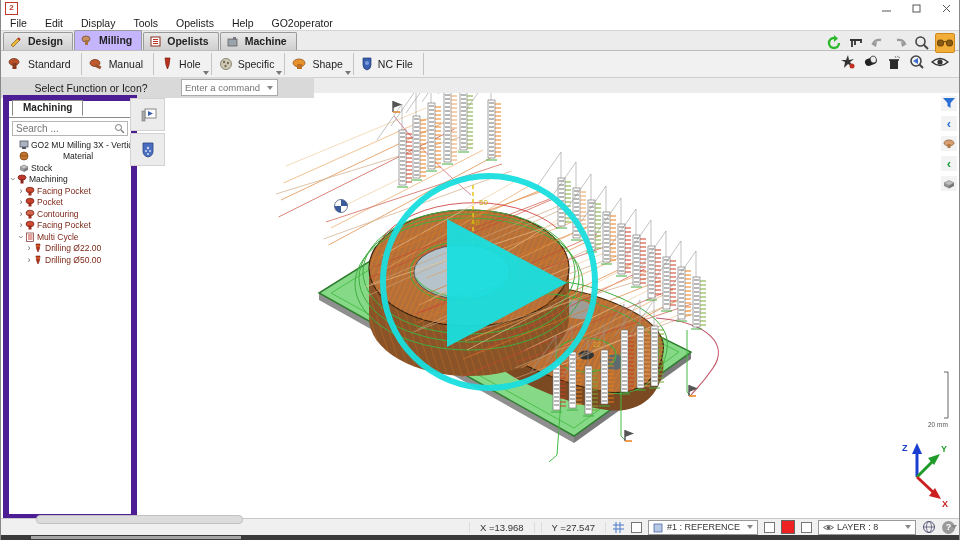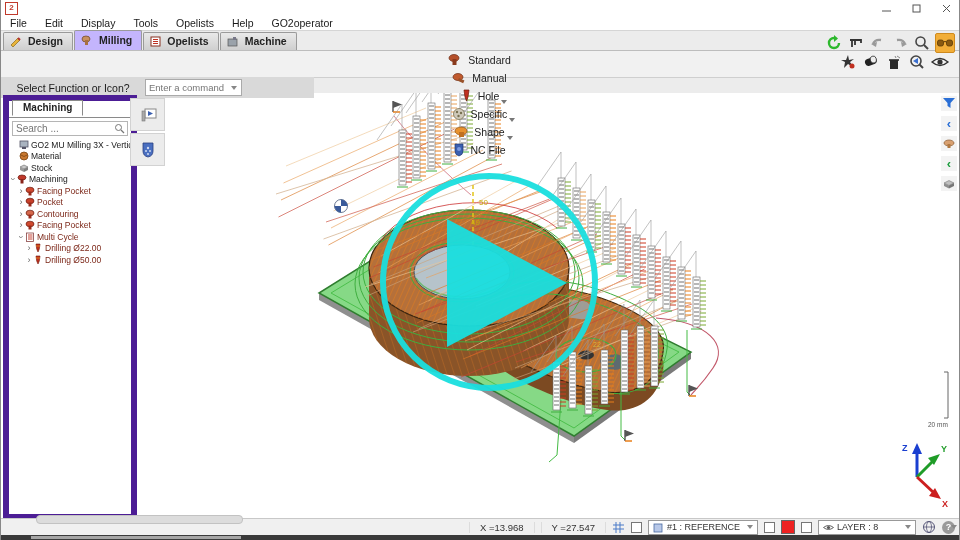--- a/index.html
+++ b/index.html
@@ -18,26 +18,26 @@
   #menubar{left:0;top:16px;width:960px;height:14px;display:flex;align-items:center;background:#fff;}
   .menu-item{padding:0 9px;font-size:10.5px;color:#1a1a1a;}
   
   #ribbon{left:0;top:30px;width:960px;height:62px;background:#ececec;border-top:1px solid #d5d5d5;}
   #tabs-row{position:absolute;left:2px;top:2px;height:17px;display:flex;align-items:flex-end;}
   .rtab{display:flex;align-items:center;gap:4px;padding:1px 9px 2px 6px;margin-right:1px;height:14px;
         background:linear-gradient(#e9e9e9,#cfcfcf);border:1px solid #9a9a9a;border-bottom:none;
         font-size:10.5px;font-weight:bold;color:#222;border-radius:2px 2px 0 0;}
   .rtab.active{background:#c4b5fd;height:16px;align-items:center;}
   #tools-row{position:absolute;left:0;top:19px;width:960px;height:26px;background:#f1f1f1;
-             border-top:1px solid #bdbdbd;border-bottom:1px solid #cfcfcf;display:flex;align-items:center;flex-direction:column;}
+             border-top:1px solid #bdbdbd;border-bottom:1px solid #cfcfcf;display:flex;align-items:center;}
   .rbtn{display:flex;align-items:center;gap:5px;padding:2px 10px 2px 7px;height:20px;font-size:10.5px;color:#222;position:relative;}
   .rsep{width:1px;height:22px;background:#c4c4c4;}
   .ddmark{position:absolute;right:2px;bottom:1px;width:0;height:0;border-left:3px solid transparent;border-right:3px solid transparent;border-top:4px solid #777;}
   #cmd-row{position:absolute;left:0;top:46px;width:313px;height:21px;background:#d9d9d9;display:flex;align-items:center;}
-  #cmd-label{width:144px;text-align:center;font-size:10.5px;color:#1a1a1a;}
+  #cmd-label{width:180px;text-align:center;font-size:10.5px;color:#1a1a1a;}
   #cmd-combo{width:95px;height:15px;background:#fff;border:1px solid #aaa;display:flex;align-items:center;position:relative;}
   #cmd-combo input{border:none;outline:none;width:80px;font-size:9.5px;color:#999;padding:0 3px;font-family:inherit;background:transparent;}
   .combo-arrow{position:absolute;right:4px;top:6px;width:0;height:0;border-left:3.5px solid transparent;border-right:3.5px solid transparent;border-top:4px solid #888;}
   
   #icons-row1{position:absolute;right:6px;top:2px;display:flex;gap:4px;align-items:center;}
   #icons-row2{position:absolute;right:12px;top:22px;display:flex;gap:5px;align-items:center;}
   .tico{width:18px;height:18px;display:flex;align-items:center;justify-content:center;}
   .tico.hl{background:#f2ae38;border:1px solid #cf8a1d;border-radius:2px;}
   
   #left-panel{left:2px;top:95px;width:122px;height:413px;background:#fff;border:6px solid #4c1d95;}
@@ -1180,21 +1180,21 @@
     </div>
     <div id="tree">
 
       <div class="trow" style="padding-left:10px;">
         <svg class="ticon" width="10" height="10">
             <rect x="1" y="1" width="8" height="6" fill="#aab4c0" stroke="#556" stroke-width="0.8"></rect>
             <rect x="3" y="7" width="4" height="2" fill="#556"></rect>
           </svg>
         <span class="tlabel">GO2 MU Milling 3X - Vertical</span>
       </div>
-      <div class="trow" style="padding-left:10px;">
+      <div class="trow" style="padding-left:10px;gap:32px;">
         <svg class="ticon" width="10" height="10">
             <circle cx="5" cy="5" r="4" fill="#c87830" stroke="#7a4410" stroke-width="0.8"></circle>
             <path d="M2,4 Q5,7 8,4" fill="none" stroke="#7a4410" stroke-width="0.8"></path>
           </svg>
         <span class="tlabel">Material</span>
       </div>
       <div class="trow" style="padding-left:10px;">
         <svg class="ticon" width="10" height="10">
             <polygon points="1,4 5,2 9,4 5,6" fill="#c8c8c8" stroke="#666" stroke-width="0.6"></polygon>
             <polygon points="1,4 5,6 5,9 1,7" fill="#999"></polygon>

